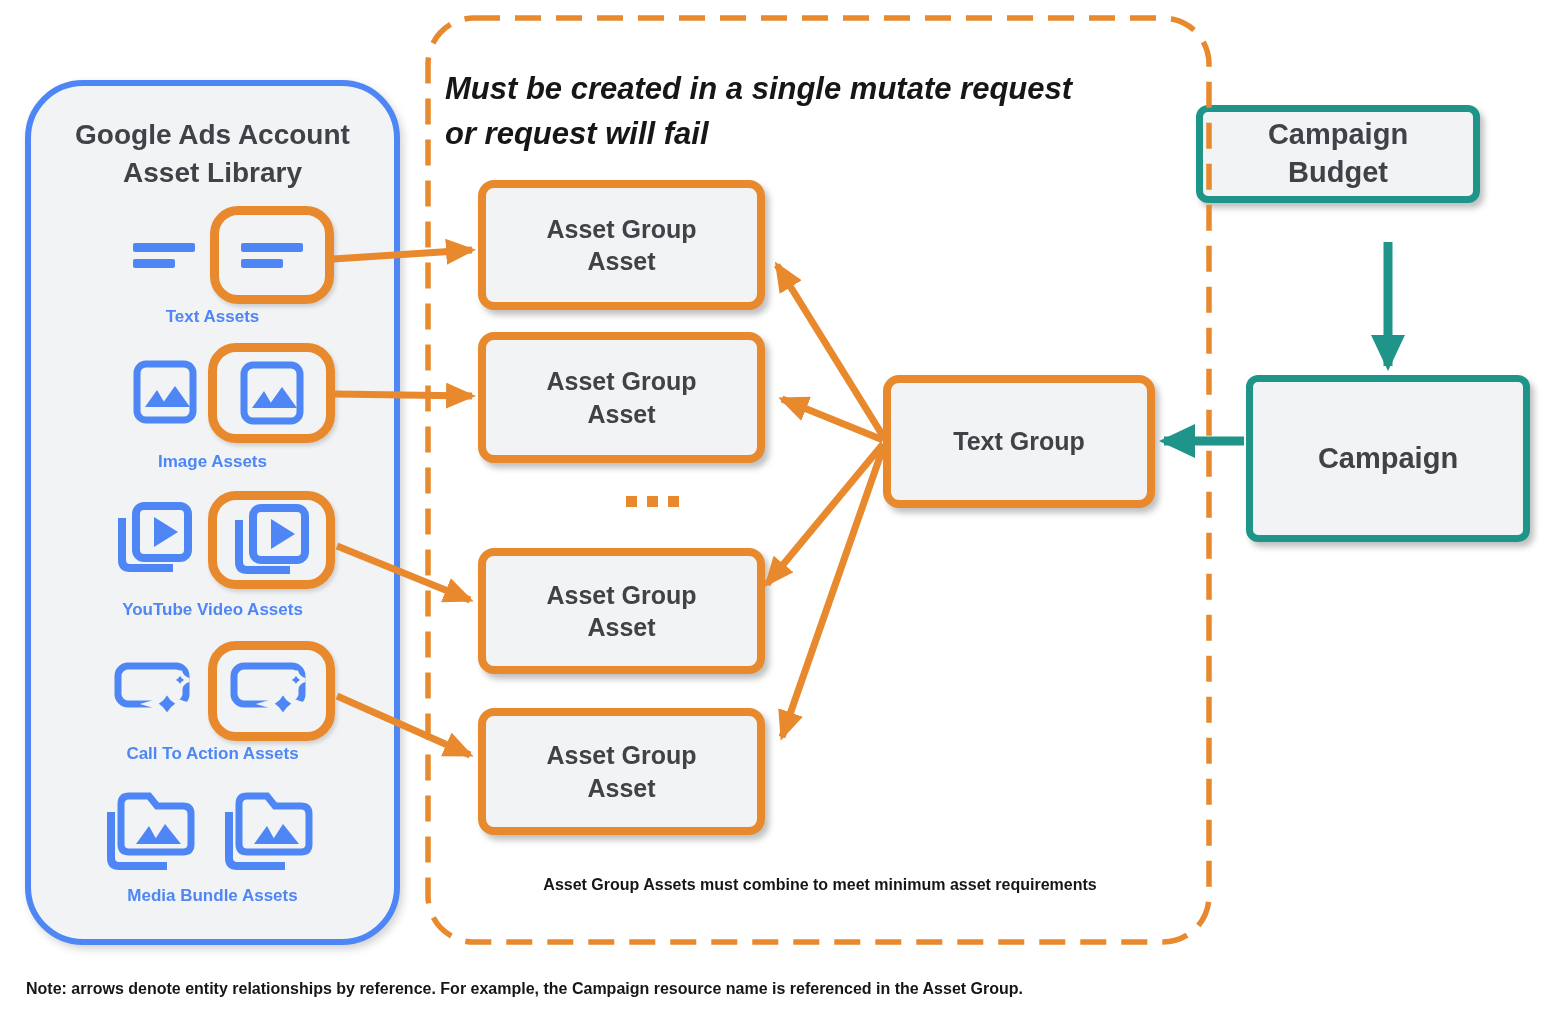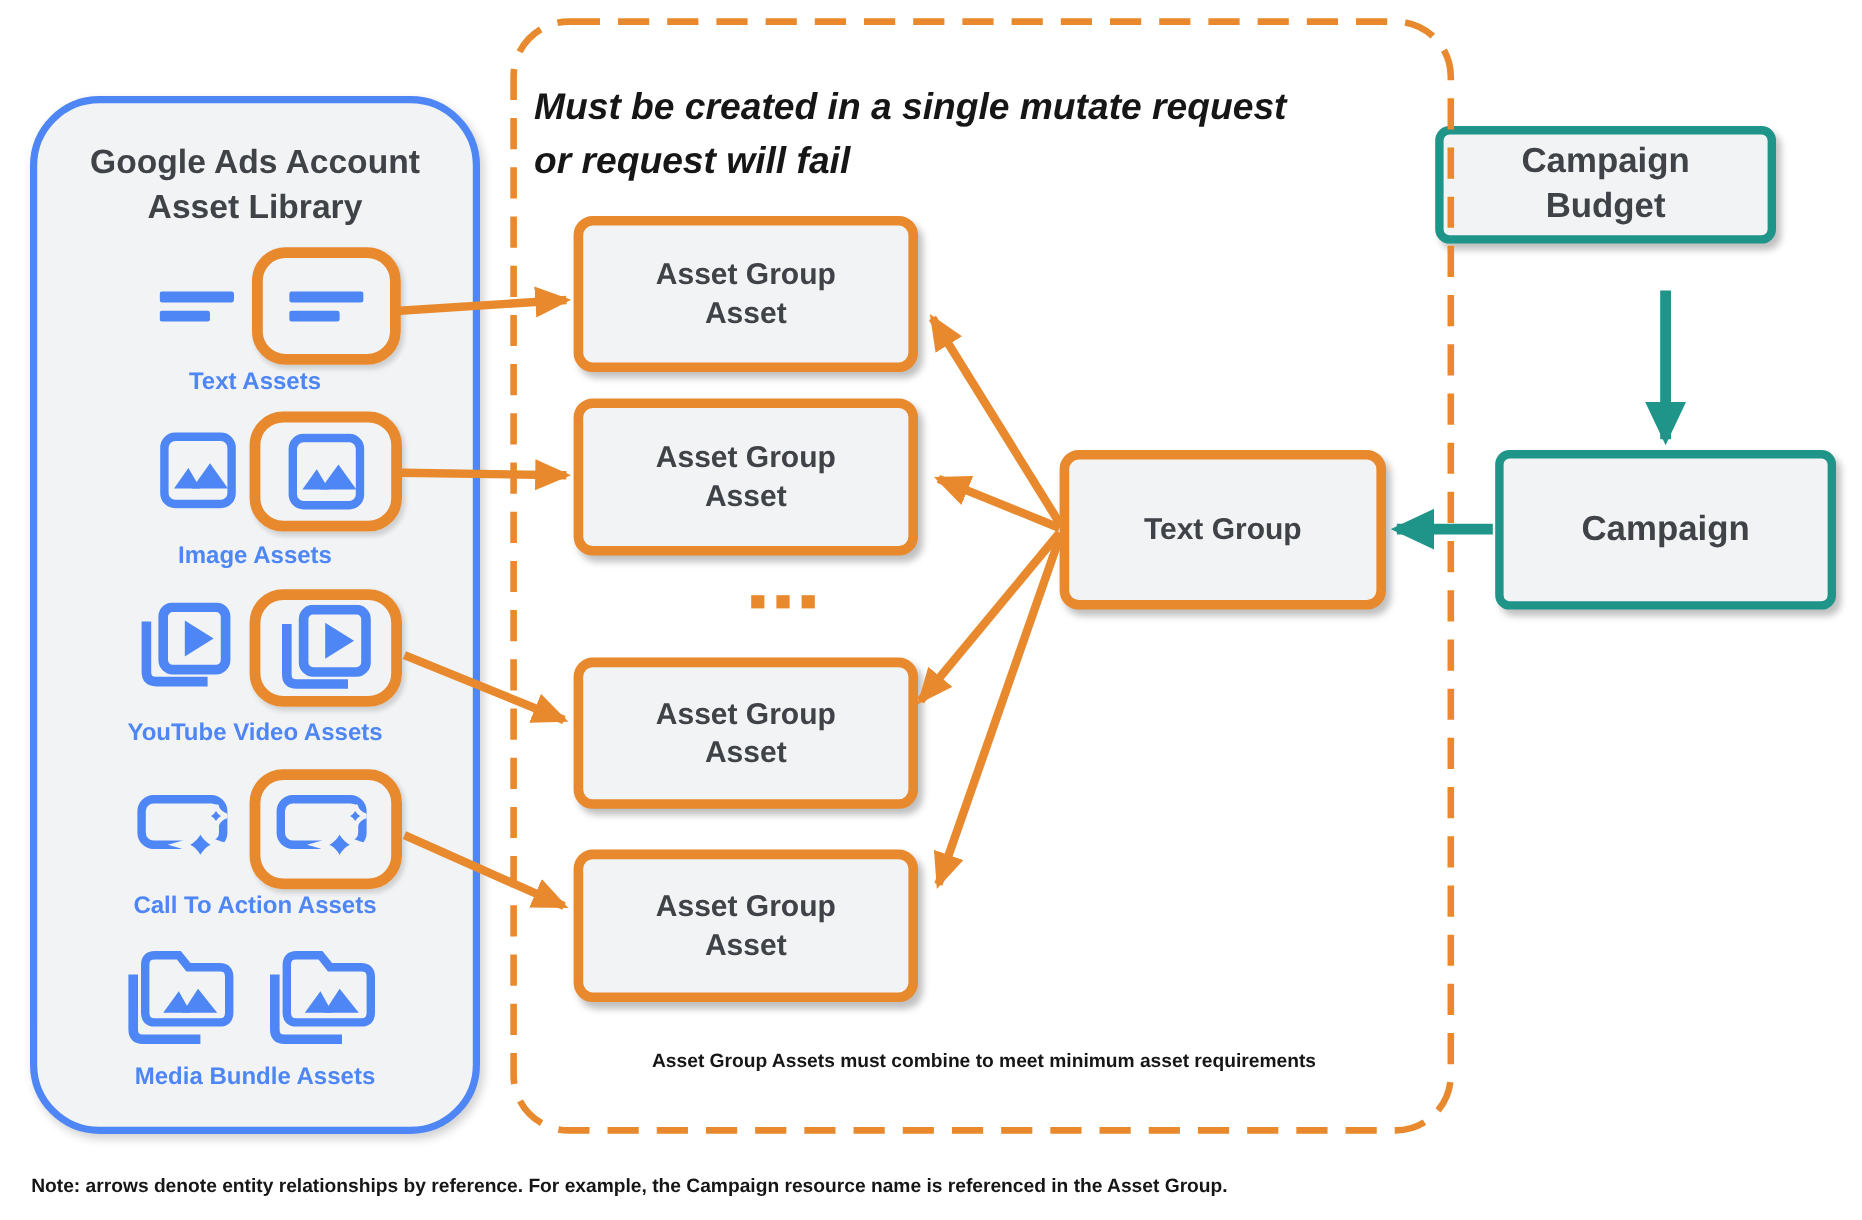--- a/index.html
+++ b/index.html
@@ -16,21 +16,21 @@
     position:absolute;left:25px;top:80px;width:375px;height:865px;
     background:var(--fill);border:6px solid var(--blue);border-radius:58px;
     box-sizing:border-box;box-shadow:3px 4px 8px rgba(0,0,0,.18);
   }
   .panel-title{
     position:absolute;left:25px;top:116px;width:375px;text-align:center;
     font-size:28px;font-weight:bold;color:var(--dark);line-height:1.35;
   }
   .asset-label{
     position:absolute;left:25px;width:375px;text-align:center;
-    font-size:20px;font-weight:bold;color:var(--blue);
+    font-size:17px;font-weight:bold;color:var(--blue);
   }
   .lbl-text{top:307px}.lbl-image{top:452px}.lbl-youtube{top:600px}
   .lbl-cta{top:744px}.lbl-media{top:886px}
   .ring{
     position:absolute;border:9px solid var(--orange);border-radius:28px;
     box-sizing:border-box;display:flex;align-items:center;justify-content:center;
     box-shadow:2px 3px 4px rgba(0,0,0,.15);
   }
   .ring1{left:210px;top:206px;width:124px;height:98px;}
   .ring2{left:208px;top:343px;width:127px;height:100px;}
@@ -59,21 +59,21 @@
   .box-orange{border:8px solid var(--orange);border-radius:16px;font-size:25px;line-height:1.3;}
   .box-teal{border:7px solid var(--teal);border-radius:12px;font-size:29px;line-height:1.3;}
   .aga1{left:478px;top:180px;width:287px;height:130px;}
   .aga2{left:478px;top:332px;width:287px;height:131px;}
   .aga3{left:478px;top:548px;width:287px;height:126px;}
   .aga4{left:478px;top:708px;width:287px;height:127px;}
   .aga .wrap{max-width:185px;}
   .asset-group{left:883px;top:375px;width:272px;height:133px;}
   .campaign-budget{left:1196px;top:105px;width:284px;height:98px;}
   .campaign-budget .wrap{max-width:200px;}
-  .campaign{left:1246px;top:375px;width:284px;height:133px;}
+  .campaign{left:1246px;top:375px;width:284px;height:167px;}
   .dots{position:absolute;left:626px;top:496px;display:flex;gap:10px;}
   .dots span{width:11px;height:11px;background:var(--orange);display:block;}
   
   .overlay{position:absolute;left:0;top:0;pointer-events:none;}
   .oline{stroke:var(--orange);stroke-width:7px;}
   .tline{stroke:var(--teal);stroke-width:9px;}
   .dashed{stroke:var(--orange);stroke-width:5.5px;fill:none;stroke-dasharray:26 15;}
   
   .note{
     position:absolute;left:26px;top:980px;width:1500px;

